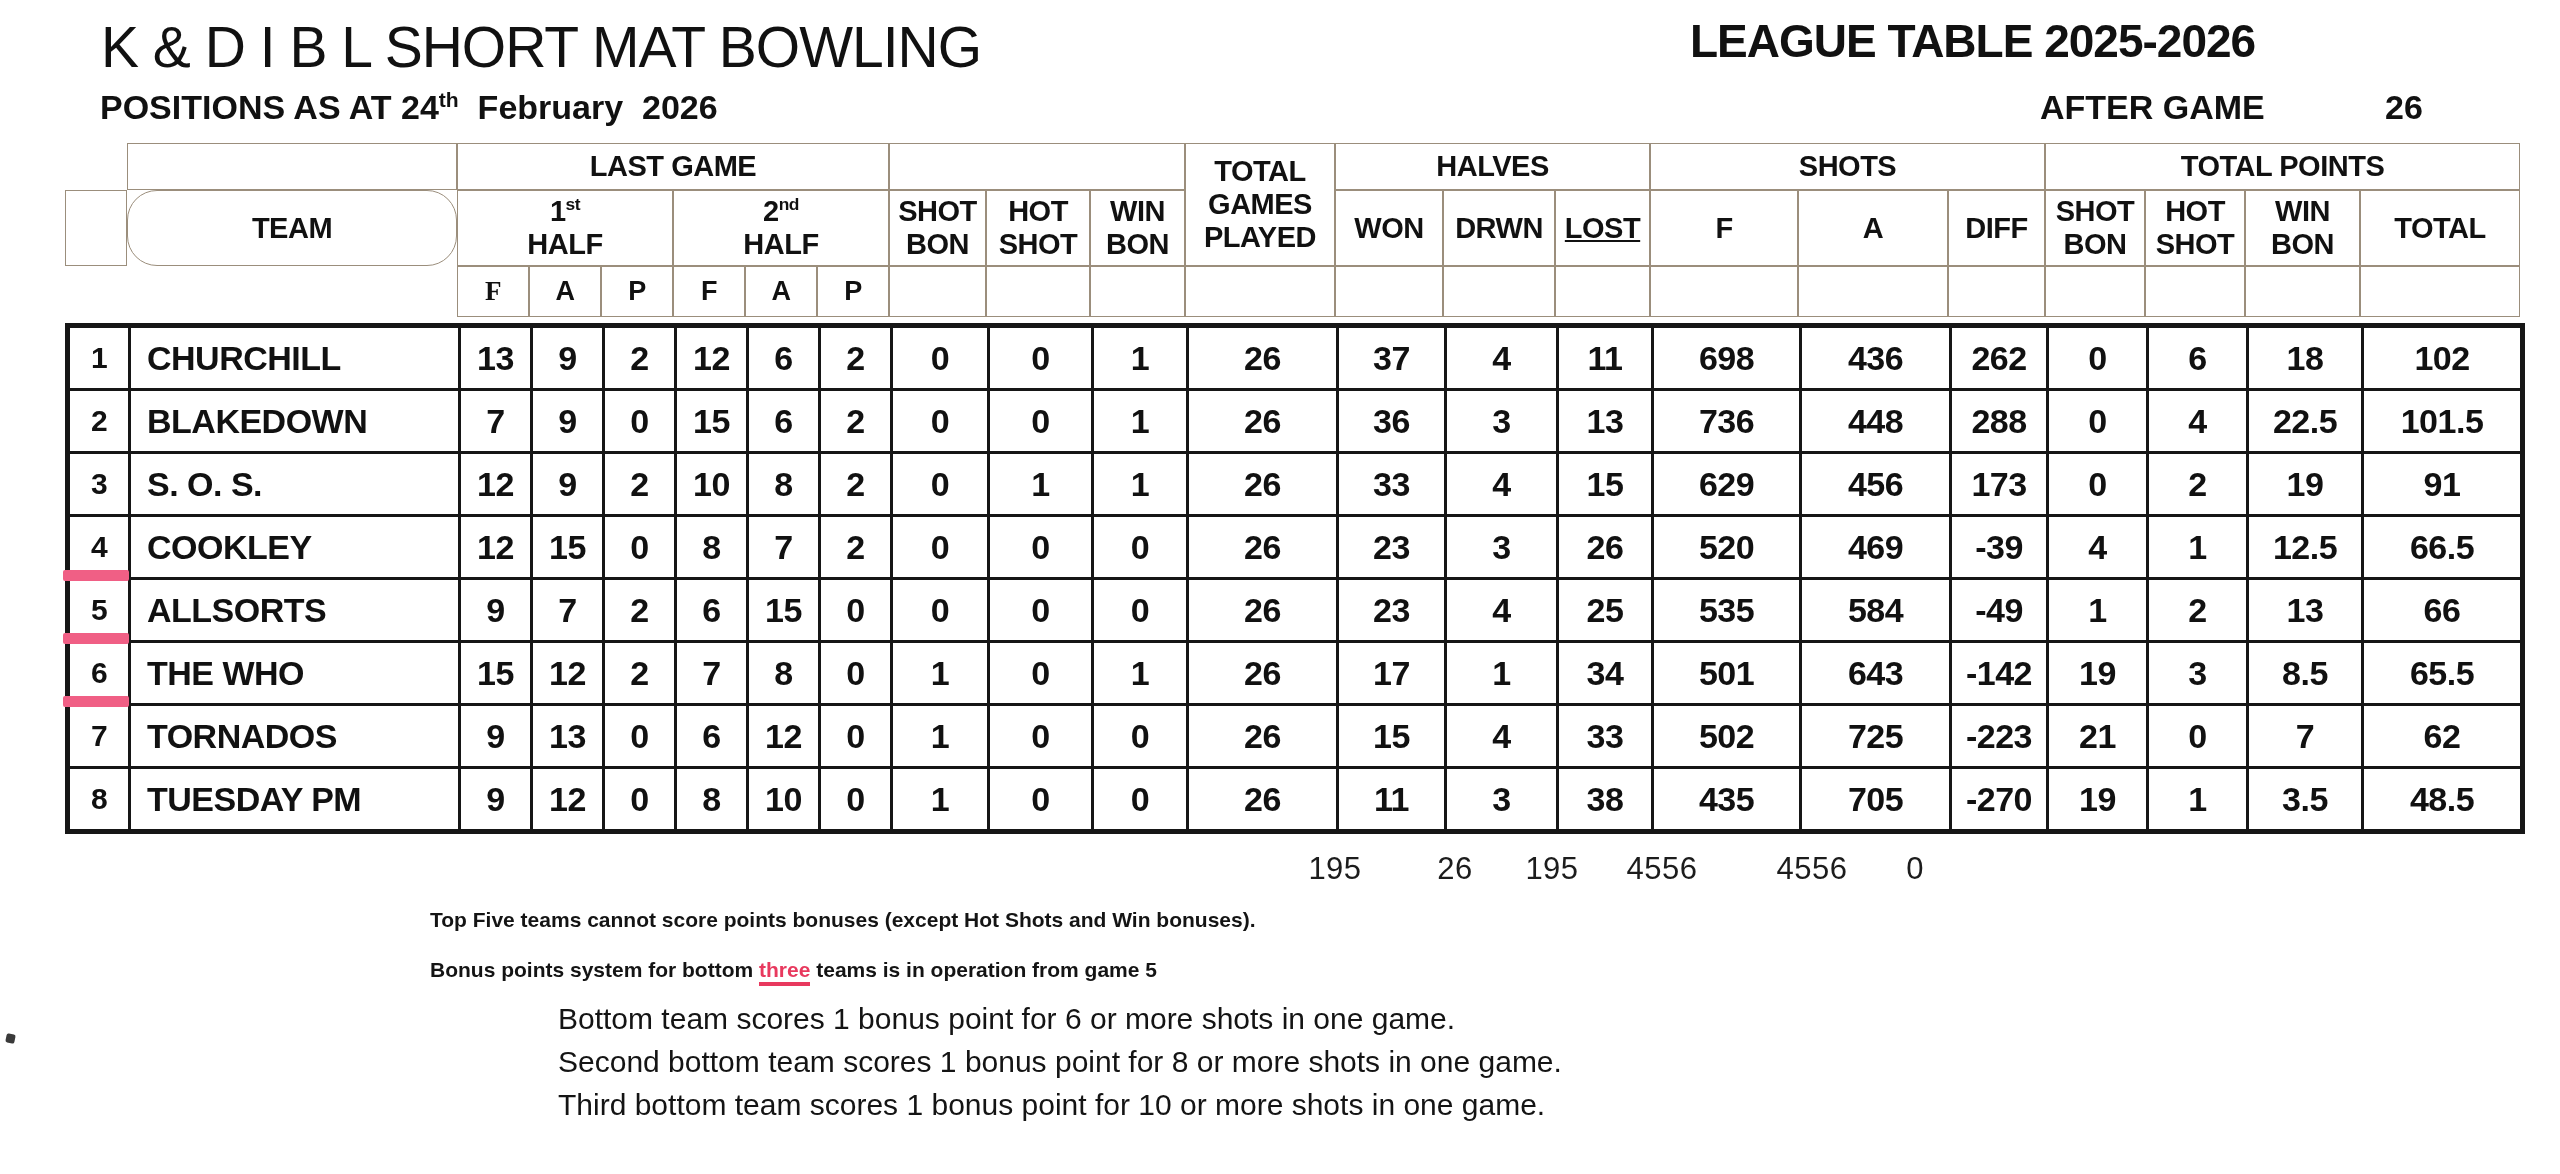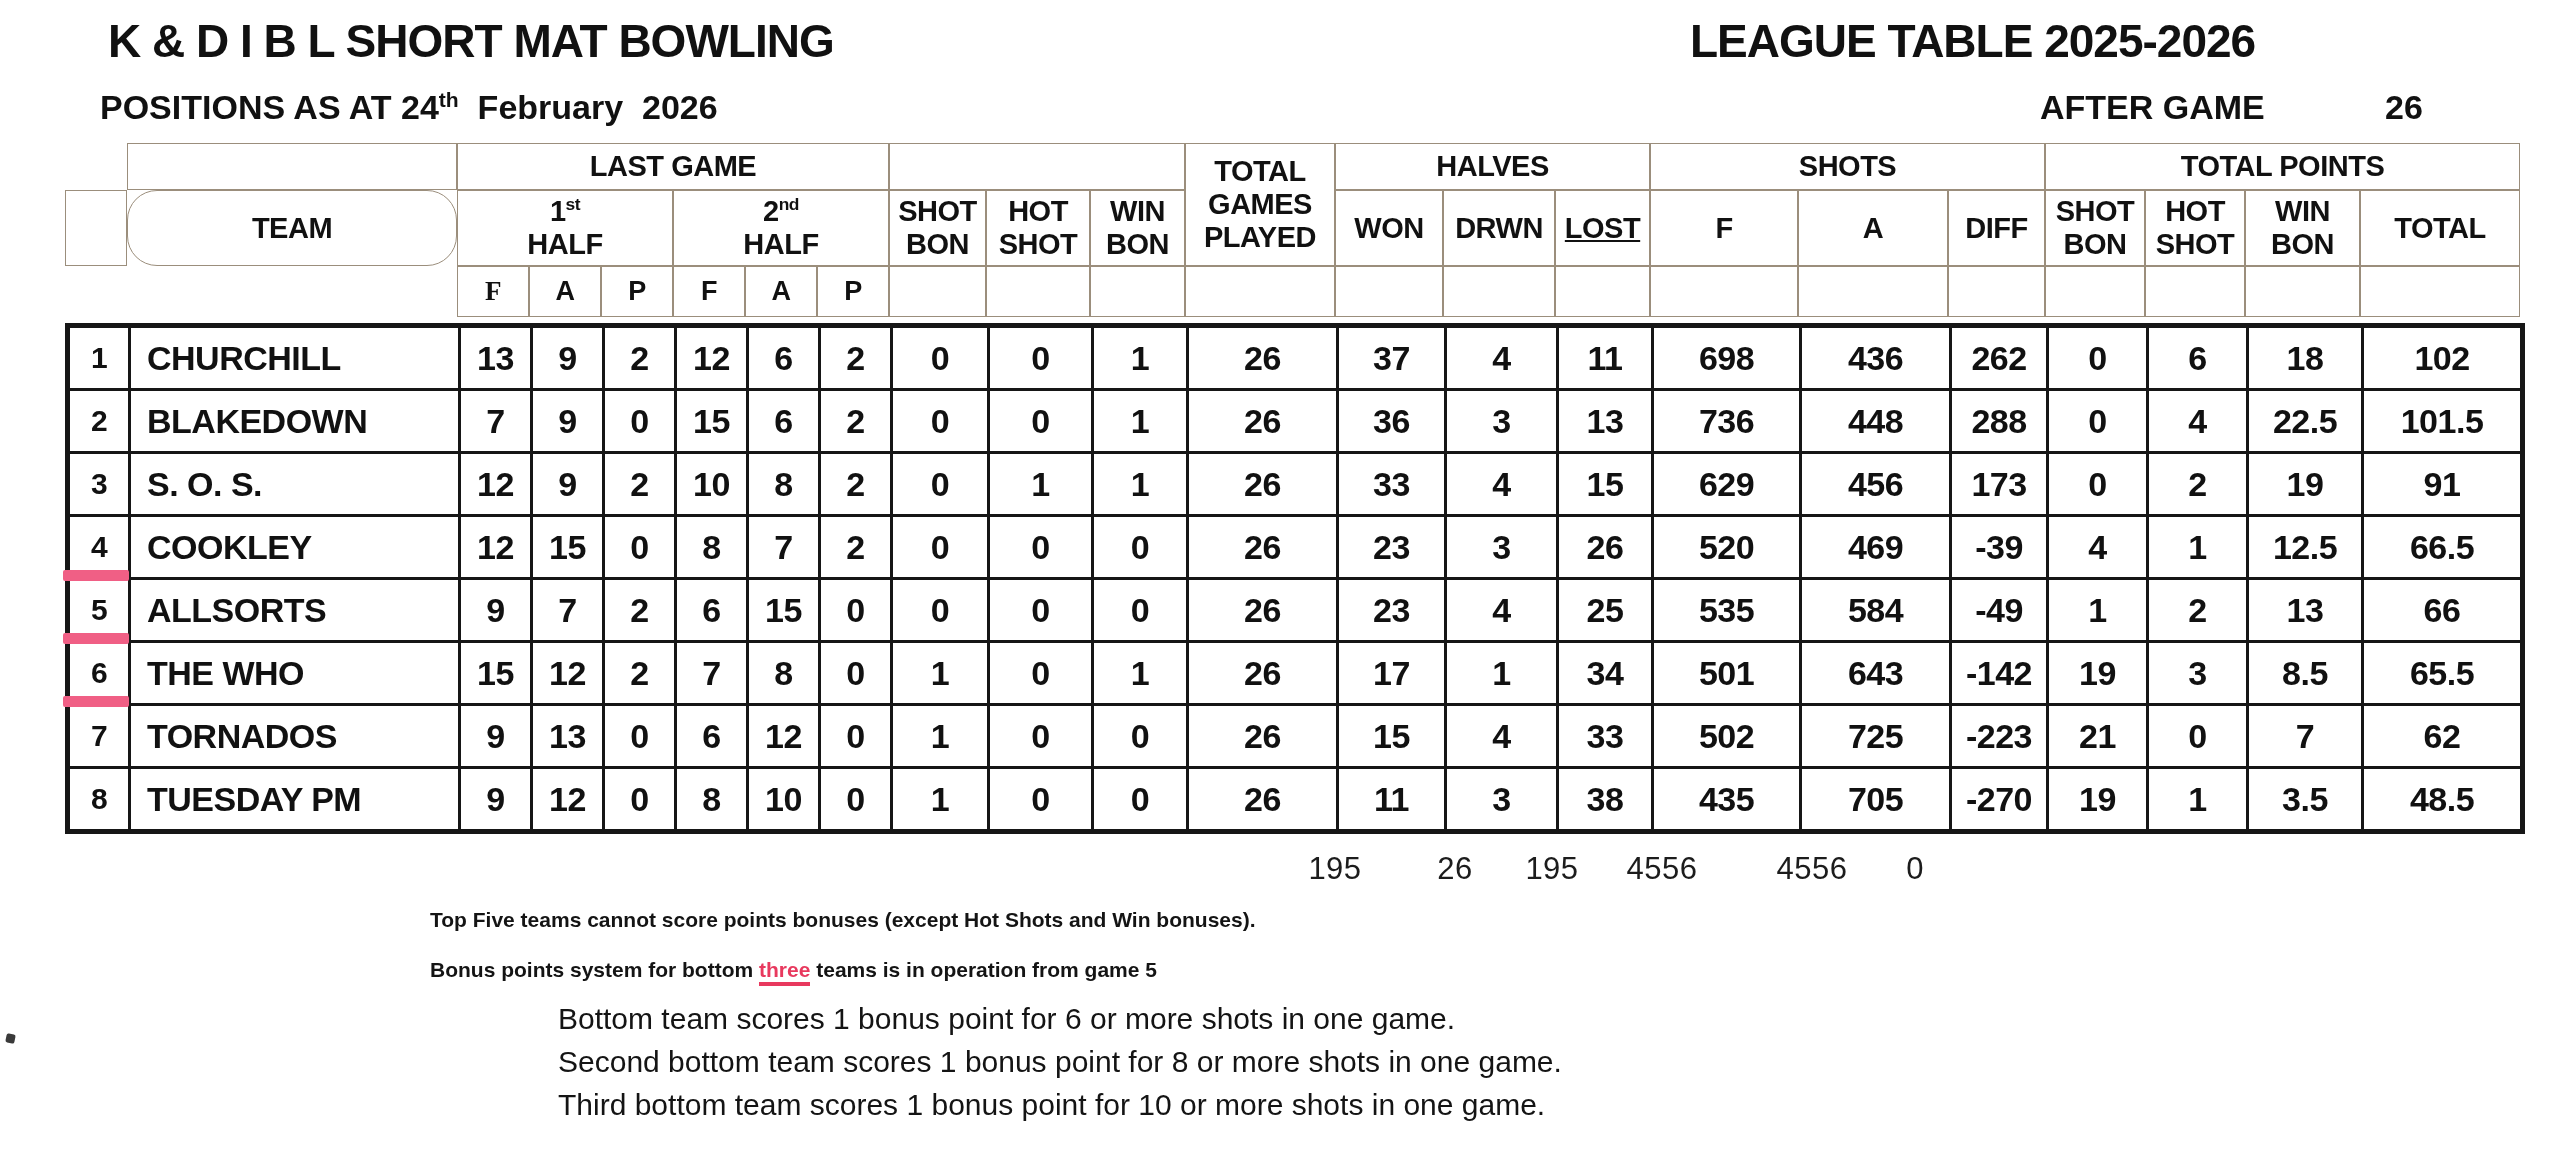--- a/index.html
+++ b/index.html
@@ -1,21 +1,21 @@
 <!DOCTYPE html>
 <html><head>
 <meta charset="utf-8">
 <style>
   html,body{margin:0;padding:0;background:#ffffff;}
   .page{
     position:relative;width:2560px;height:1174px;background:#ffffff;overflow:hidden;
     font-family:"Liberation Sans","DejaVu Sans",sans-serif;color:#111;
   }
   
-  .title-left{position:absolute;left:108px;top:14px;font-size:46px;font-weight:bold;letter-spacing:-1px;white-space:pre;}
+  .title-left{position:absolute;left:101px;top:14px;font-size:57px;font-weight:normal;letter-spacing:-1px;white-space:pre;}
   .title-right{position:absolute;left:1690px;top:14px;font-size:46px;font-weight:bold;letter-spacing:-1px;white-space:pre;}
   .sub-left{position:absolute;left:100px;top:88px;font-size:34px;font-weight:bold;white-space:pre;}
   .sub-left sup{font-size:0.62em;vertical-align:super;}
   .sub-right{position:absolute;left:2040px;top:88px;font-size:34px;font-weight:bold;white-space:pre;}
   .after-game-value{position:absolute;left:2385px;top:88px;font-size:34px;font-weight:bold;}
   
   .thead-grid{
     position:absolute;left:65px;top:143px;width:2455px;
     display:grid;
     grid-template-columns:62px 330px 72px 72px 72px 72px 72px 72px 97px 104px 95px 150px 108px 112px 95px 148px 150px 97px 100px 100px 115px 160px;

